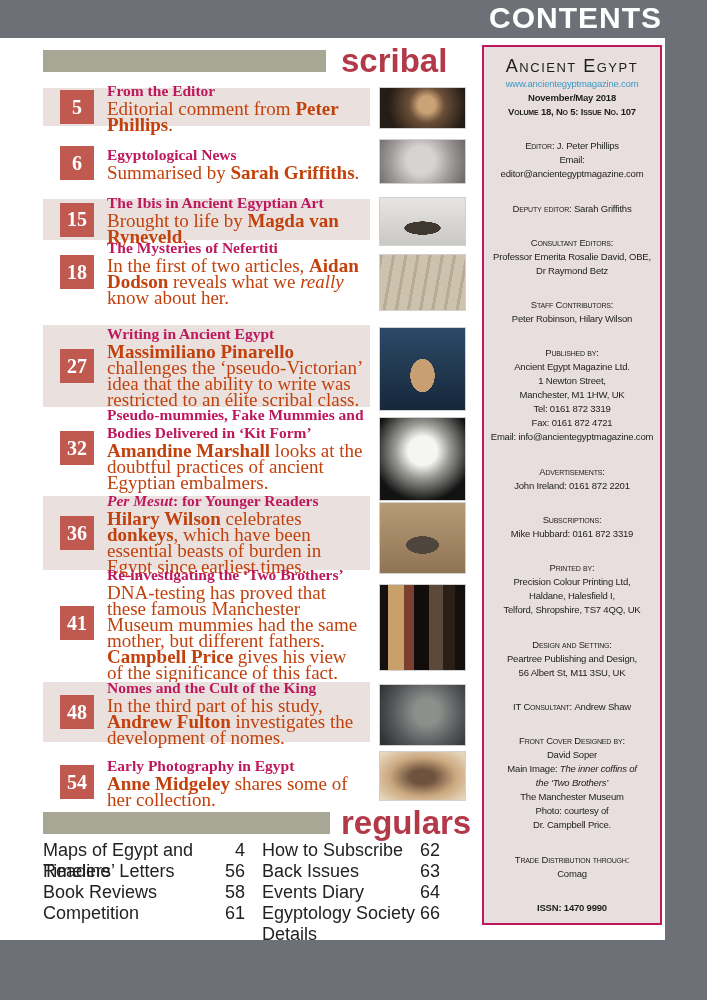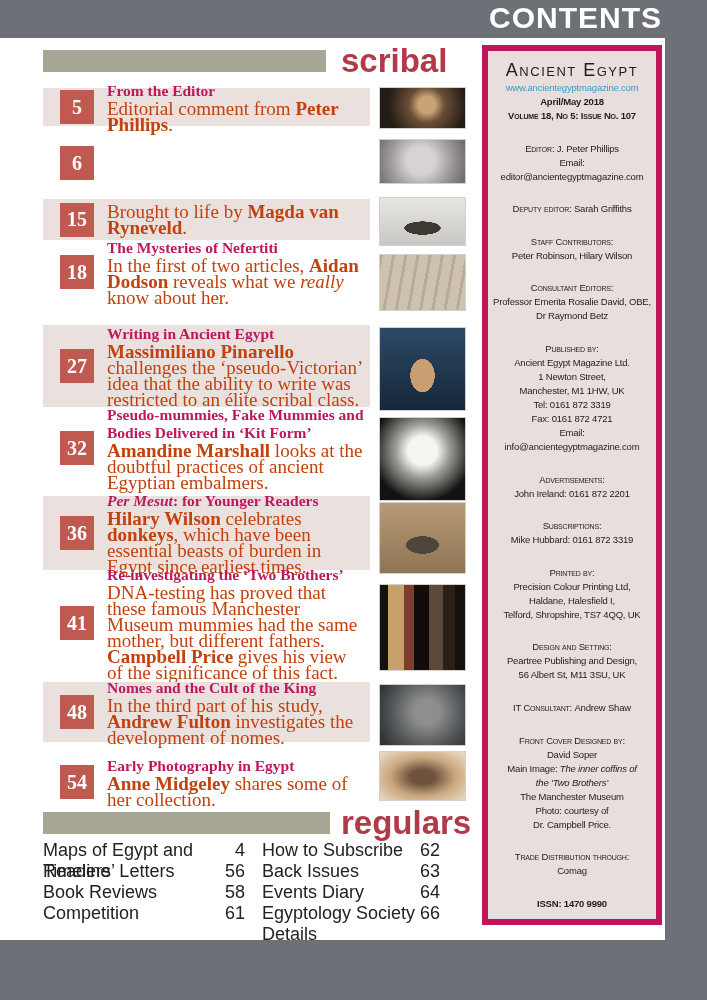--- a/index.html
+++ b/index.html
@@ -49,21 +49,21 @@
   .th10{background:radial-gradient(ellipse at 50% 52%,#6e523d 0 20%,#caa87f 55%,#e8d6bd 92%);}
 
   
   .reg-list{position:absolute;top:840px;color:#222;font-size:18px;}
   .reg-left{left:43px;width:202px;}
   .reg-right{left:262px;width:178px;}
   .reg-row{display:flex;justify-content:space-between;height:21px;line-height:21px;}
 
   
   .sidebar{position:absolute;left:482px;top:45px;width:180px;height:880px;box-sizing:border-box;
-        background:#e7dedd;border:6px solid #be185d;padding:8px 5px;
+        background:#e7dedd;border:2px solid #be185d;padding:8px 5px;
         display:flex;flex-direction:column;justify-content:space-between;
         text-align:center;font-size:9.5px;line-height:14px;color:#1d1d1d;letter-spacing:-0.2px;}
   .sb-line{min-height:14px;}
   .s-label{font-variant:small-caps;}
   .s-title{font-variant:small-caps;font-size:18px;letter-spacing:1.5px;line-height:22px;}
   .s-link{color:#3b9bc8;cursor:pointer;}
   .s-b{font-weight:bold;}
   .s-i{font-style:italic;}
 </style>
 </head>
@@ -82,25 +82,30 @@
       <div class="feat pink" style="top: 88px; height: 38px;">
         <div class="numbox">5</div>
         <div class="txt">
           <div class="f-title"><span>From the Editor</span></div>
           <div class="f-desc"><span>Editorial comment from </span><span class="s-b">Peter Phillips</span><span>.</span></div>
         </div>
       </div>
       <div class="thumb th1" style="top: 88px; height: 40px;"></div>
       <div class="feat" style="top: 141px; height: 44px;">
         <div class="numbox">6</div>
+        <div class="txt">
+          <div class="f-title"><span>Egyptological News</span></div>
+          <div class="f-desc"><span>Summarised by </span><span class="s-b">Sarah Griffiths</span><span>.</span></div>
+        </div>
       </div>
       <div class="thumb th2" style="top: 140px; height: 43px;"></div>
       <div class="feat pink" style="top: 199px; height: 41px;">
         <div class="numbox">15</div>
         <div class="txt">
+          <div class="f-title"><span>The Ibis in Ancient Egyptian Art</span></div>
           <div class="f-desc"><span>Brought to life by </span><span class="s-b">Magda van Ryneveld</span><span>.</span></div>
         </div>
       </div>
       <div class="thumb th3" style="top: 198px; height: 47px;"></div>
       <div class="feat" style="top: 242px; height: 60px;">
         <div class="numbox">18</div>
         <div class="txt">
           <div class="f-title"><span>The Mysteries of Nefertiti</span></div>
           <div class="f-desc"><span>In the first of two articles, </span><span class="s-b">Aidan Dodson</span><span> reveals what we </span><span class="s-i">really</span><span> know about her.</span></div>
         </div>
@@ -193,38 +198,38 @@
       <div class="reg-row">
         <span class="reg-label">Egyptology Society Details</span>
         <span class="reg-page">66</span>
       </div>
     </div>
 
   <div id="sidebar-box" class="sidebar">
       <div class="sb-block">
         <div class="sb-line"><span class="s-title">Ancient Egypt</span></div>
         <div class="sb-line"><span class="s-link">www.ancientegyptmagazine.com</span></div>
-        <div class="sb-line"><span class="s-b">April/May 2018</span></div>
+        <div class="sb-line"><span class="s-b">November/May 2018</span></div>
         <div class="sb-line"><span class="s-label s-b">Volume 18, No 5: Issue No. 107</span></div>
       </div>
       <div class="sb-block">
         <div class="sb-line"><span class="s-label">Editor: </span><span>J. Peter Phillips</span></div>
         <div class="sb-line"><span>Email: editor@ancientegyptmagazine.com</span></div>
       </div>
       <div class="sb-block">
         <div class="sb-line"><span class="s-label">Deputy editor: </span><span>Sarah Griffiths</span></div>
-      </div>
-      <div class="sb-block">
-        <div class="sb-line"><span class="s-label">Staff Contributors:</span></div>
-        <div class="sb-line"><span>Peter Robinson, Hilary Wilson</span></div>
       </div>
       <div class="sb-block">
         <div class="sb-line"><span class="s-label">Consultant Editors:</span></div>
         <div class="sb-line"><span>Professor Emerita Rosalie David, OBE,</span></div>
         <div class="sb-line"><span>Dr Raymond Betz</span></div>
+      </div>
+      <div class="sb-block">
+        <div class="sb-line"><span class="s-label">Staff Contributors:</span></div>
+        <div class="sb-line"><span>Peter Robinson, Hilary Wilson</span></div>
       </div>
       <div class="sb-block">
         <div class="sb-line"><span class="s-label">Published by:</span></div>
         <div class="sb-line"><span>Ancient Egypt Magazine Ltd.</span></div>
         <div class="sb-line"><span>1 Newton Street,</span></div>
         <div class="sb-line"><span>Manchester, M1 1HW, UK</span></div>
         <div class="sb-line"><span>Tel: 0161 872 3319</span></div>
         <div class="sb-line"><span>Fax: 0161 872 4721</span></div>
         <div class="sb-line"><span>Email: info@ancientegyptmagazine.com</span></div>
       </div>

